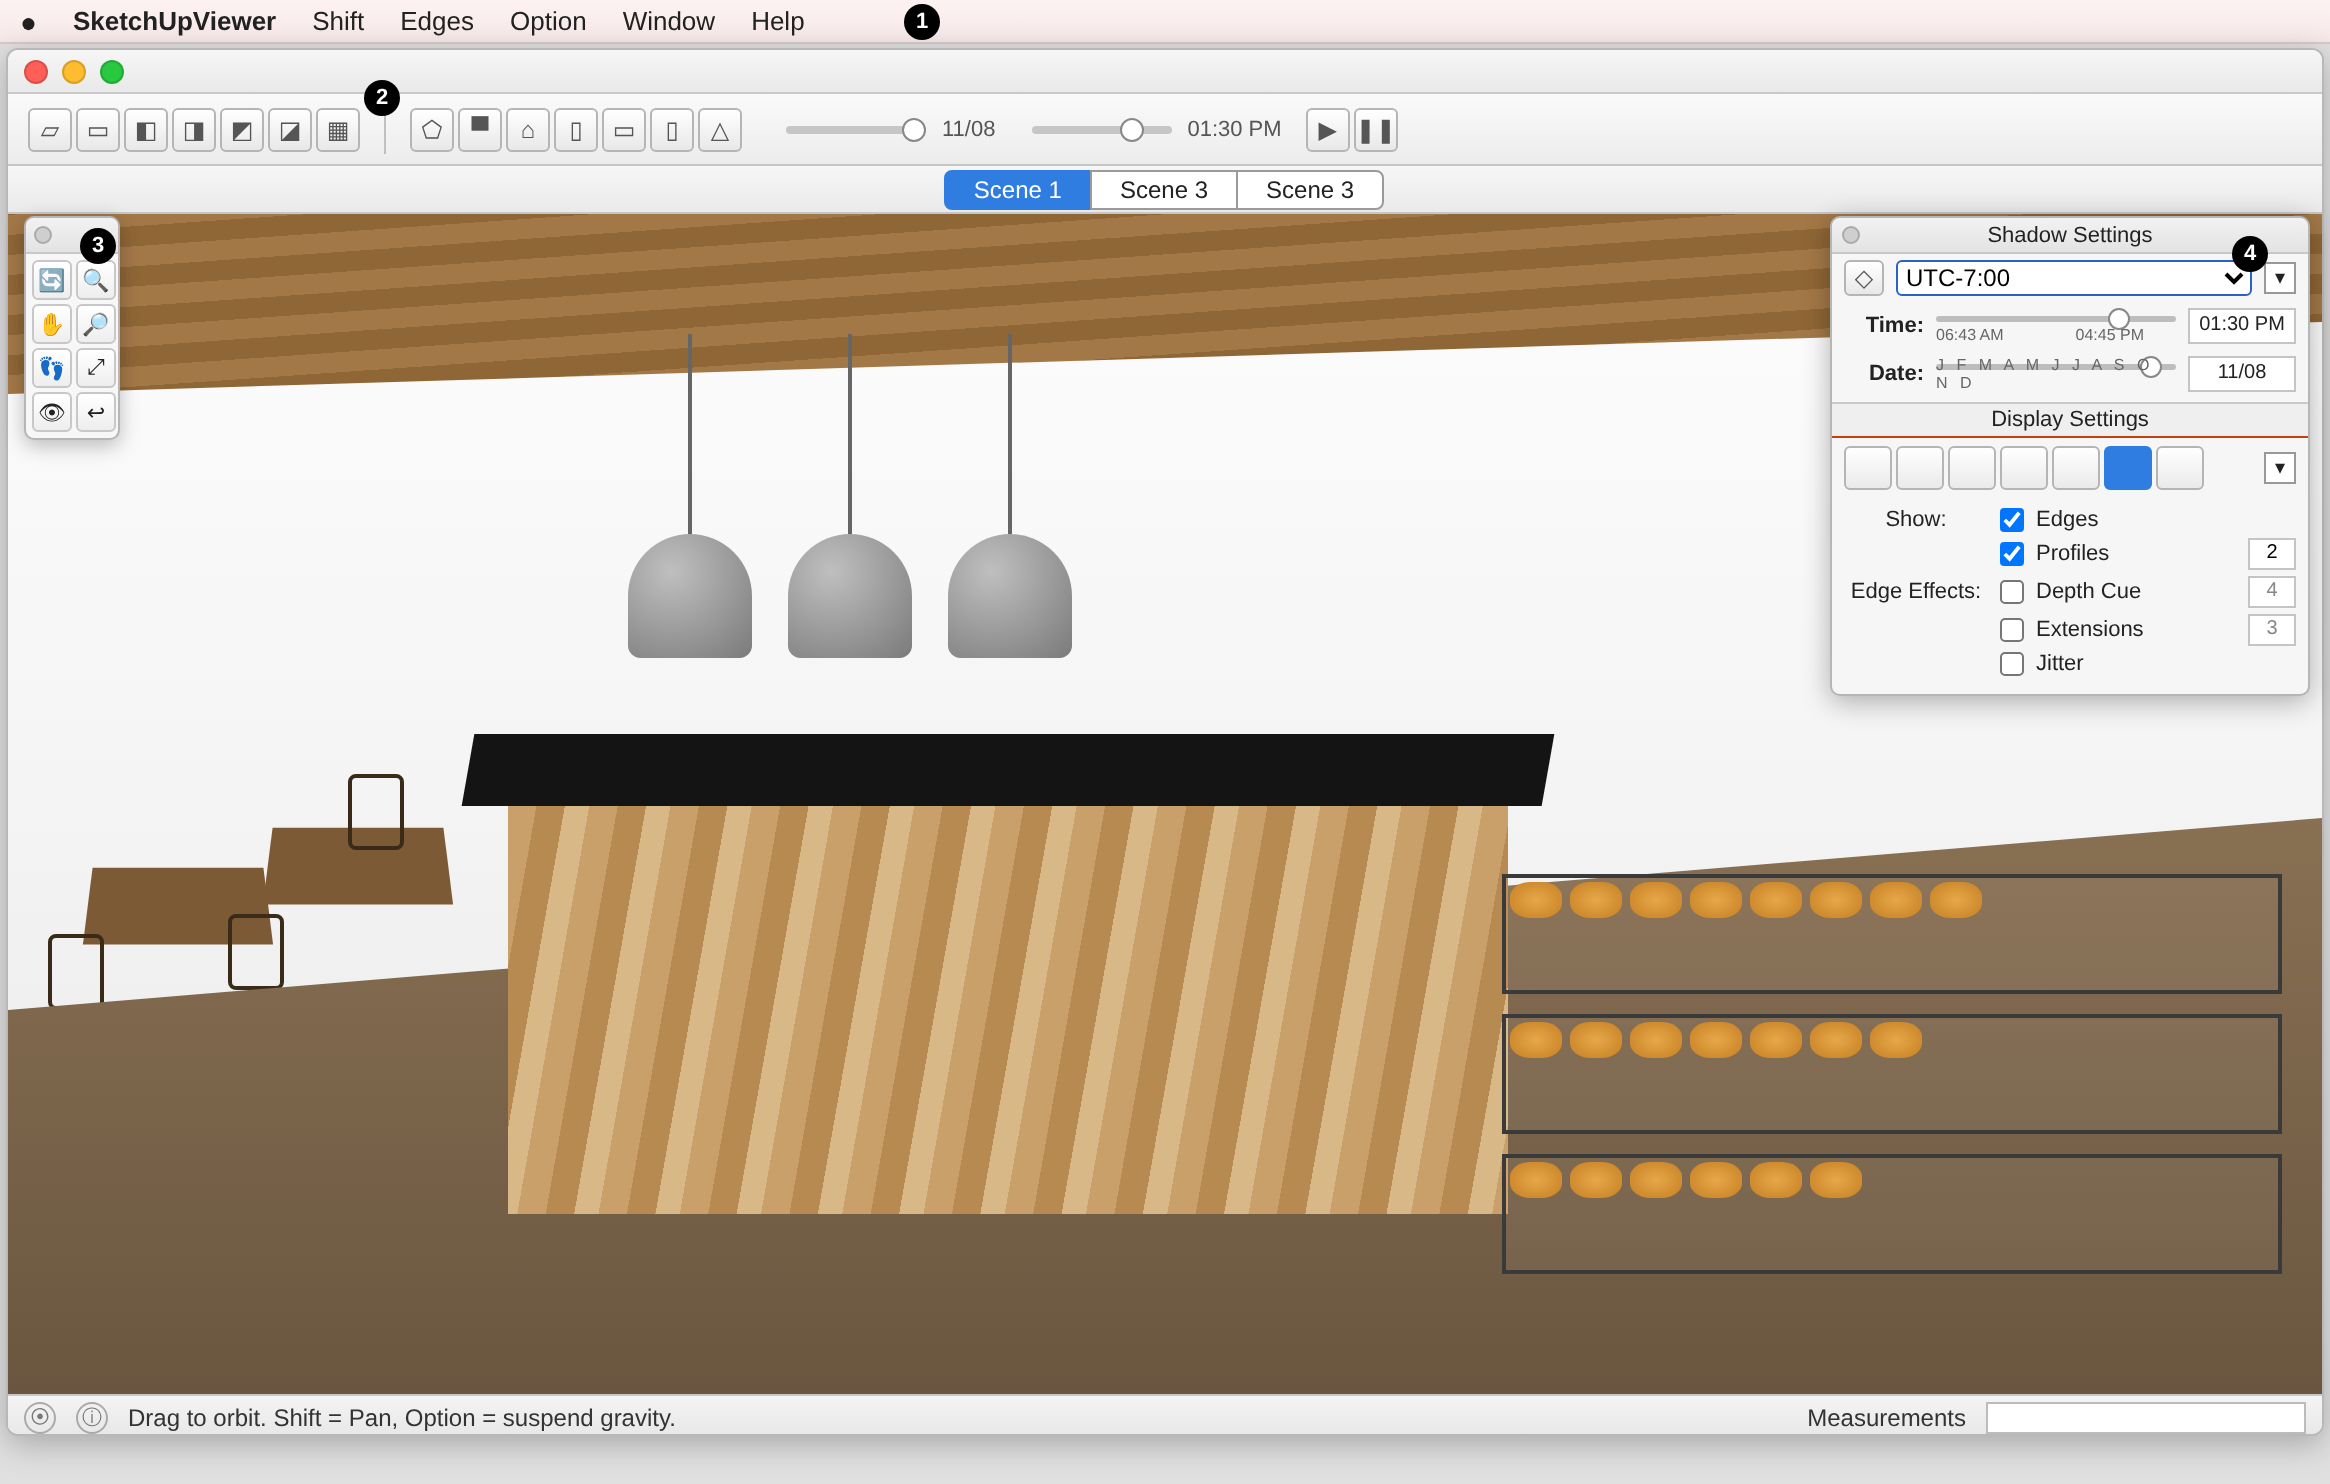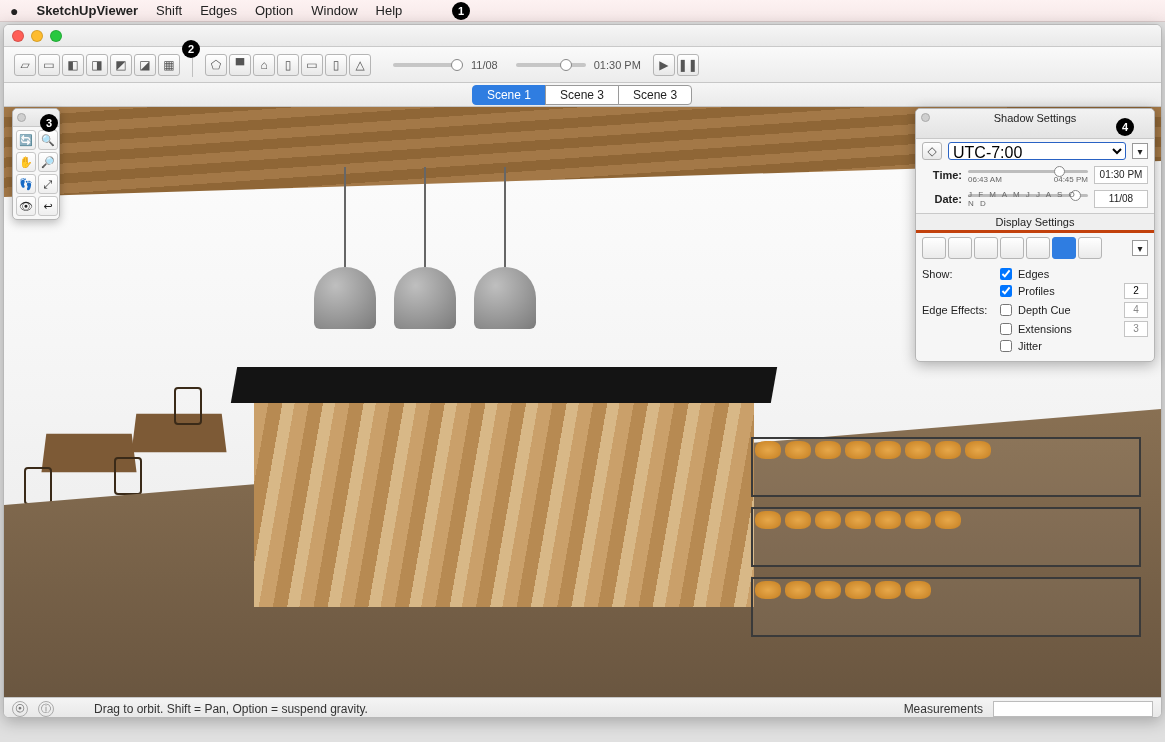--- a/index.html
+++ b/index.html
@@ -60,38 +60,38 @@
 
   
   .palette{position:absolute;left:12px;top:108px;width:48px;background:#f7f7f7;border:1px solid #b6b6b6;border-radius:5px;box-shadow:0 3px 10px rgba(0,0,0,.25);}
   .palette .p-title{height:18px;background:linear-gradient(#f2f2f2,#e3e3e3);border-bottom:1px solid #c8c8c8;border-radius:5px 5px 0 0;display:flex;align-items:center;padding-left:4px;}
   .palette .p-title .pd{width:9px;height:9px;border-radius:50%;background:#cfcfcf;border:1px solid #aaa;}
   .palette .grid{display:grid;grid-template-columns:1fr 1fr;gap:2px;padding:3px;}
   .palette .pb{width:20px;height:20px;border:1px solid #c7c7c7;border-radius:3px;background:linear-gradient(#fff,#eee);font-size:11px;display:flex;align-items:center;justify-content:center;}
 
   
   .panel{position:absolute;right:10px;top:108px;width:240px;background:#f6f6f6;border:1px solid #b6b6b6;border-radius:5px;box-shadow:0 3px 14px rgba(0,0,0,.3);font-size:11px;}
-  .panel .p-head{height:30px;background:linear-gradient(#f2f2f2,#e3e3e3);border-bottom:1px solid #c8c8c8;text-align:center;line-height:18px;font-size:11px;position:relative;border-radius:5px 5px 0 0;}
+  .panel .p-head{height:18px;background:linear-gradient(#f2f2f2,#e3e3e3);border-bottom:1px solid #c8c8c8;text-align:center;line-height:18px;font-size:11px;position:relative;border-radius:5px 5px 0 0;}
   .panel .p-head .pd{position:absolute;left:5px;top:4px;width:9px;height:9px;border-radius:50%;background:#cfcfcf;border:1px solid #aaa;}
   .panel .row{display:flex;align-items:center;padding:3px 6px;gap:6px;}
-  .panel select{flex:1;font-size:16px;height:18px;border:1px solid #2962c4;border-radius:3px;background:#fff;}
+  .panel select{flex:1;font-size:12px;height:18px;border:1px solid #2962c4;border-radius:3px;background:#fff;}
   .panel .expand{width:16px;height:16px;border:1px solid #999;background:#fff;font-size:10px;display:flex;align-items:center;justify-content:center;}
   .panel .lbl{width:40px;text-align:right;font-weight:600;}
   .panel .slide-box{flex:1;position:relative;height:18px;}
   .panel .track{position:absolute;left:0;right:0;top:4px;height:3px;background:#bdbdbd;border-radius:2px;}
   .panel .knob{position:absolute;top:0;width:11px;height:11px;border-radius:50%;background:#fff;border:1px solid #888;}
   .panel .sub{position:absolute;bottom:0;font-size:8px;color:#666;}
   .panel .valbox{width:54px;height:18px;border:1px solid #c4c4c4;background:#fff;text-align:center;line-height:16px;font-size:10px;}
-  .panel .sect-title{text-align:center;border-top:1px solid #c9c9c9;border-bottom:3px solid #c2410c;background:#efefef;padding:2px 0;font-size:11px;margin-top:2px;}
+  .panel .sect-title{text-align:center;border-top:1px solid #c9c9c9;border-bottom:1px solid #c2410c;background:#efefef;padding:2px 0;font-size:11px;margin-top:2px;}
   .panel .style-row{display:flex;gap:2px;padding:4px 6px;align-items:center;}
   .panel .style-btn{width:24px;height:22px;border:1px solid #b5b5b5;border-radius:3px;background:linear-gradient(#fff,#eaeaea);}
   .panel .style-btn.sel{background:#2f7de1;border-color:#2f7de1;}
   .panel .opts{padding:2px 6px 6px 6px;}
   .panel .opt-row{display:flex;align-items:center;gap:6px;margin:3px 0;}
-  .panel .opt-lbl{width:72px;text-align:left;}
+  .panel .opt-lbl{width:72px;text-align:center;}
   .panel .chk{width:12px;height:12px;}
   .panel .numbox{width:24px;height:16px;border:1px solid #c4c4c4;text-align:center;font-size:10px;line-height:14px;color:#888;background:#fff;}
   .panel .numbox.active{color:#000;}
 
   
   .statusbar{height:22px;background:linear-gradient(#f4f4f4,#e7e7e7);border-top:1px solid #c7c7c7;display:flex;align-items:center;padding:0 8px;font-size:12px;color:#333;gap:10px;}
   .statusbar .sicon{width:16px;height:16px;border:1px solid #aaa;border-radius:50%;display:flex;align-items:center;justify-content:center;font-size:10px;color:#777;}
   .statusbar .spacer{flex:1;}
   .statusbar .measure-input{width:160px;height:16px;border:1px solid #bcbcbc;background:#fff;}
 
@@ -203,21 +203,21 @@
       </div>
       <div class="shelf-unit" style="left:10px;top:180px;width:390px;height:60px">
         <span class="pastry"></span><span class="pastry"></span><span class="pastry"></span><span class="pastry"></span><span class="pastry"></span><span class="pastry"></span>
       </div>
     </div>
   </div>
 
   <div class="statusbar">
     <div class="sicon">⦿</div>
     <div class="sicon">ⓘ</div>
-    <span style="margin-left:30px">Drag to orbit. Shift = Pan, Option = suspend gravity.</span>
+    <span style="">Drag to orbit. Shift = Pan, Option = suspend gravity.</span>
     <div class="spacer"></div>
     <span>Measurements</span>
     <div class="measure-input"></div>
   </div>
 </div>
 
 <div class="palette">
   <div class="p-title">
       <div class="pd"></div>
     </div>
@@ -242,21 +242,21 @@
     <div class="tb-btn" style="width:20px;height:18px">◇</div>
     <select><option>UTC-7:00</option></select>
     <div class="expand">▾</div>
   </div>
   <div class="row">
     <div class="lbl">Time:</div>
     <div class="slide-box">
       <div class="track"></div>
         <div class="knob" style="left:72%"></div>
       <div class="sub" style="left:0">06:43 AM</div>
-      <div class="sub" style="right:0">04:45 PM</div>
+      <div class="sub" style="right:16px">04:45 PM</div>
     </div>
     <div class="valbox">01:30 PM</div>
   </div>
   <div class="row">
     <div class="lbl">Date:</div>
     <div class="slide-box">
       <div class="track"></div>
         <div class="knob" style="left:85%"></div>
       <div class="sub" style="left:0;right:0;letter-spacing:2px">J F M A M J J A S O N D</div>
     </div>

